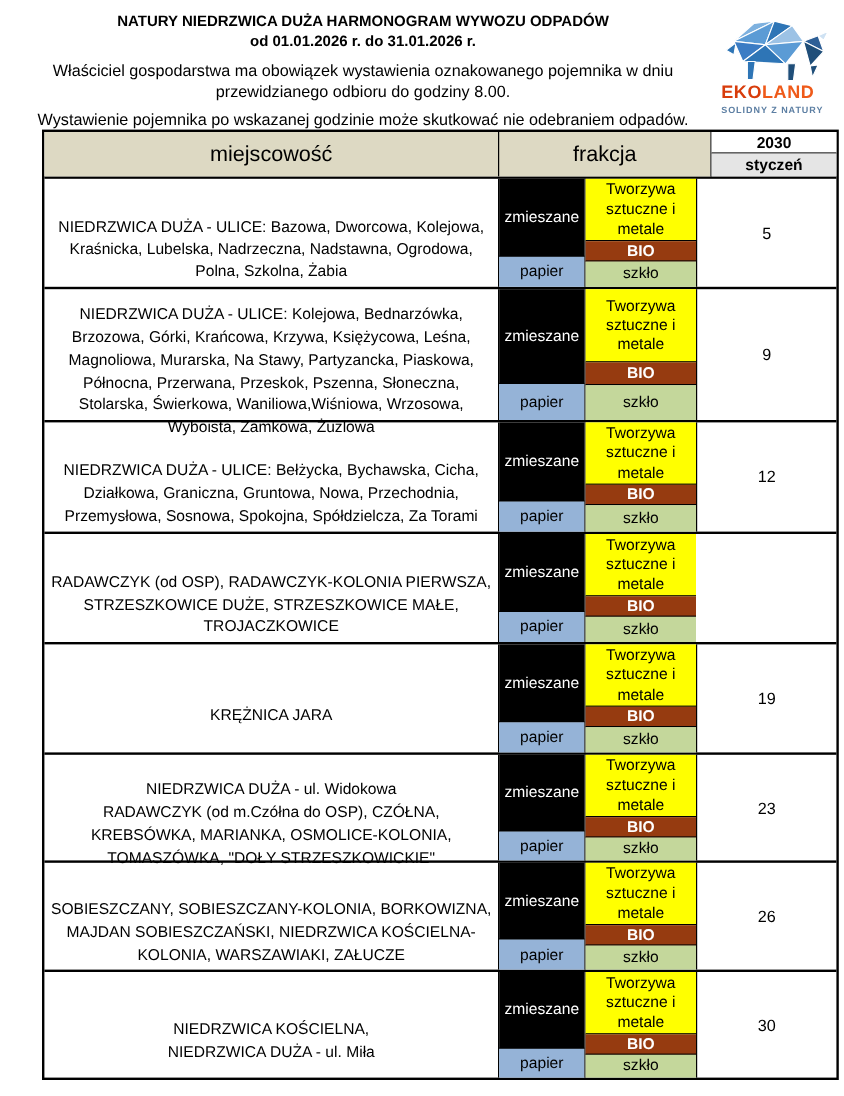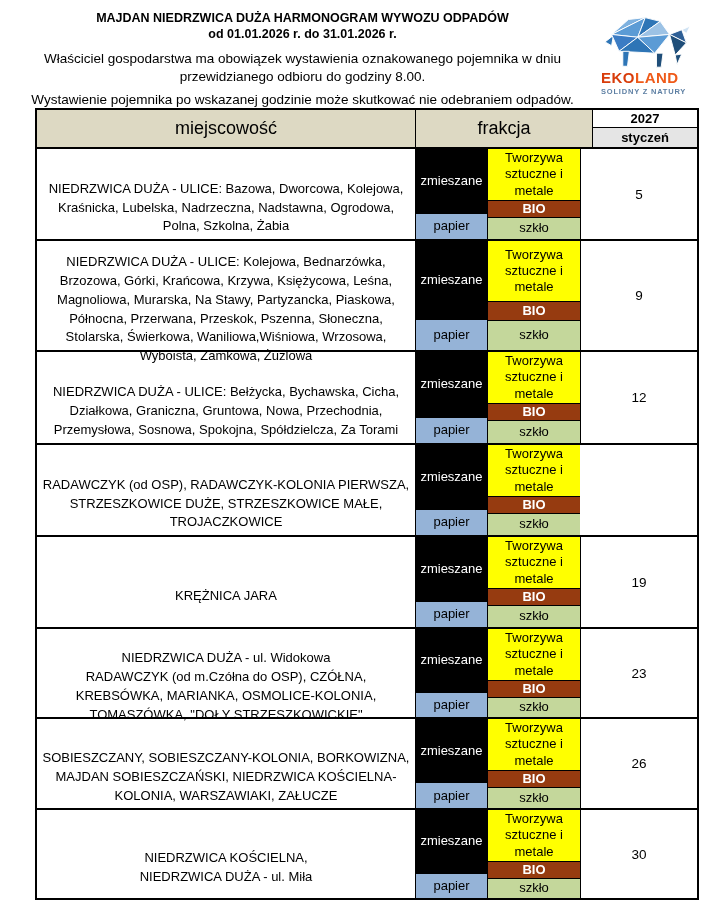--- a/index.html
+++ b/index.html
@@ -43,21 +43,21 @@
   .szklo{flex:28;background:#c4d79b;color:#000;}
   .dateval{font-size:13.5px;}
   .footer{position:absolute;left:35px;top:950px;width:664px;text-align:center;font-size:11px;font-weight:bold;}
 </style>
 </head>
 <body>
 
 <div class="page">
 
   <div class="header-text">
-    <div class="title1">MAJDAN NIEDRZWICA DUŻA HARMONOGRAM WYWOZU ODPADÓW</div>
+    <div class="title1">NATURY NIEDRZWICA DUŻA HARMONOGRAM WYWOZU ODPADÓW</div>
     <div class="title2">od 01.01.2026 r. do 31.01.2026 r.</div>
     <div class="notice1">Właściciel gospodarstwa ma obowiązek wystawienia oznakowanego pojemnika w dniu przewidzianego odbioru do godziny 8.00.</div>
     <div class="notice2">Wystawienie pojemnika po wskazanej godzinie może skutkować nie odebraniem odpadów.</div>
   </div>
 
   <div class="logo">
     <svg viewBox="0 0 100 62">
       <g stroke="#ffffff" stroke-width="1" stroke-linejoin="round">
         <polygon points="3,32 12,25 10,36" fill="#2e75b6"></polygon>
         <polygon points="10,24 28,8 46,6" fill="#7eb1df"></polygon>
@@ -77,21 +77,21 @@
     </svg>
     <div class="brand"><span class="eko">EKO</span><span class="land">LAND</span></div>
     <div class="tagline">SOLIDNY Z NATURY</div>
   </div>
 
   <div class="sched">
     <div class="thead">
       <div class="c-miejsc beige hlabel">miejscowość</div>
       <div class="c-frakHead beige hlabel">frakcja</div>
       <div class="c-dateHead">
-        <div class="yr">2027</div>
+        <div class="yr">2030</div>
         <div class="mo">styczeń</div>
       </div>
     </div>
     <div>
   <div class="trow" style="height: 92px;">
     <div class="c-miejsc loc">NIEDRZWICA DUŻA - ULICE: Bazowa, Dworcowa, Kolejowa, Kraśnicka, Lubelska, Nadrzeczna, Nadstawna, Ogrodowa, Polna, Szkolna, Żabia</div>
     <div class="c-frakL">
       <div class="fcell zmieszane">zmieszane</div>
       <div class="fcell papier">papier</div>
     </div>

